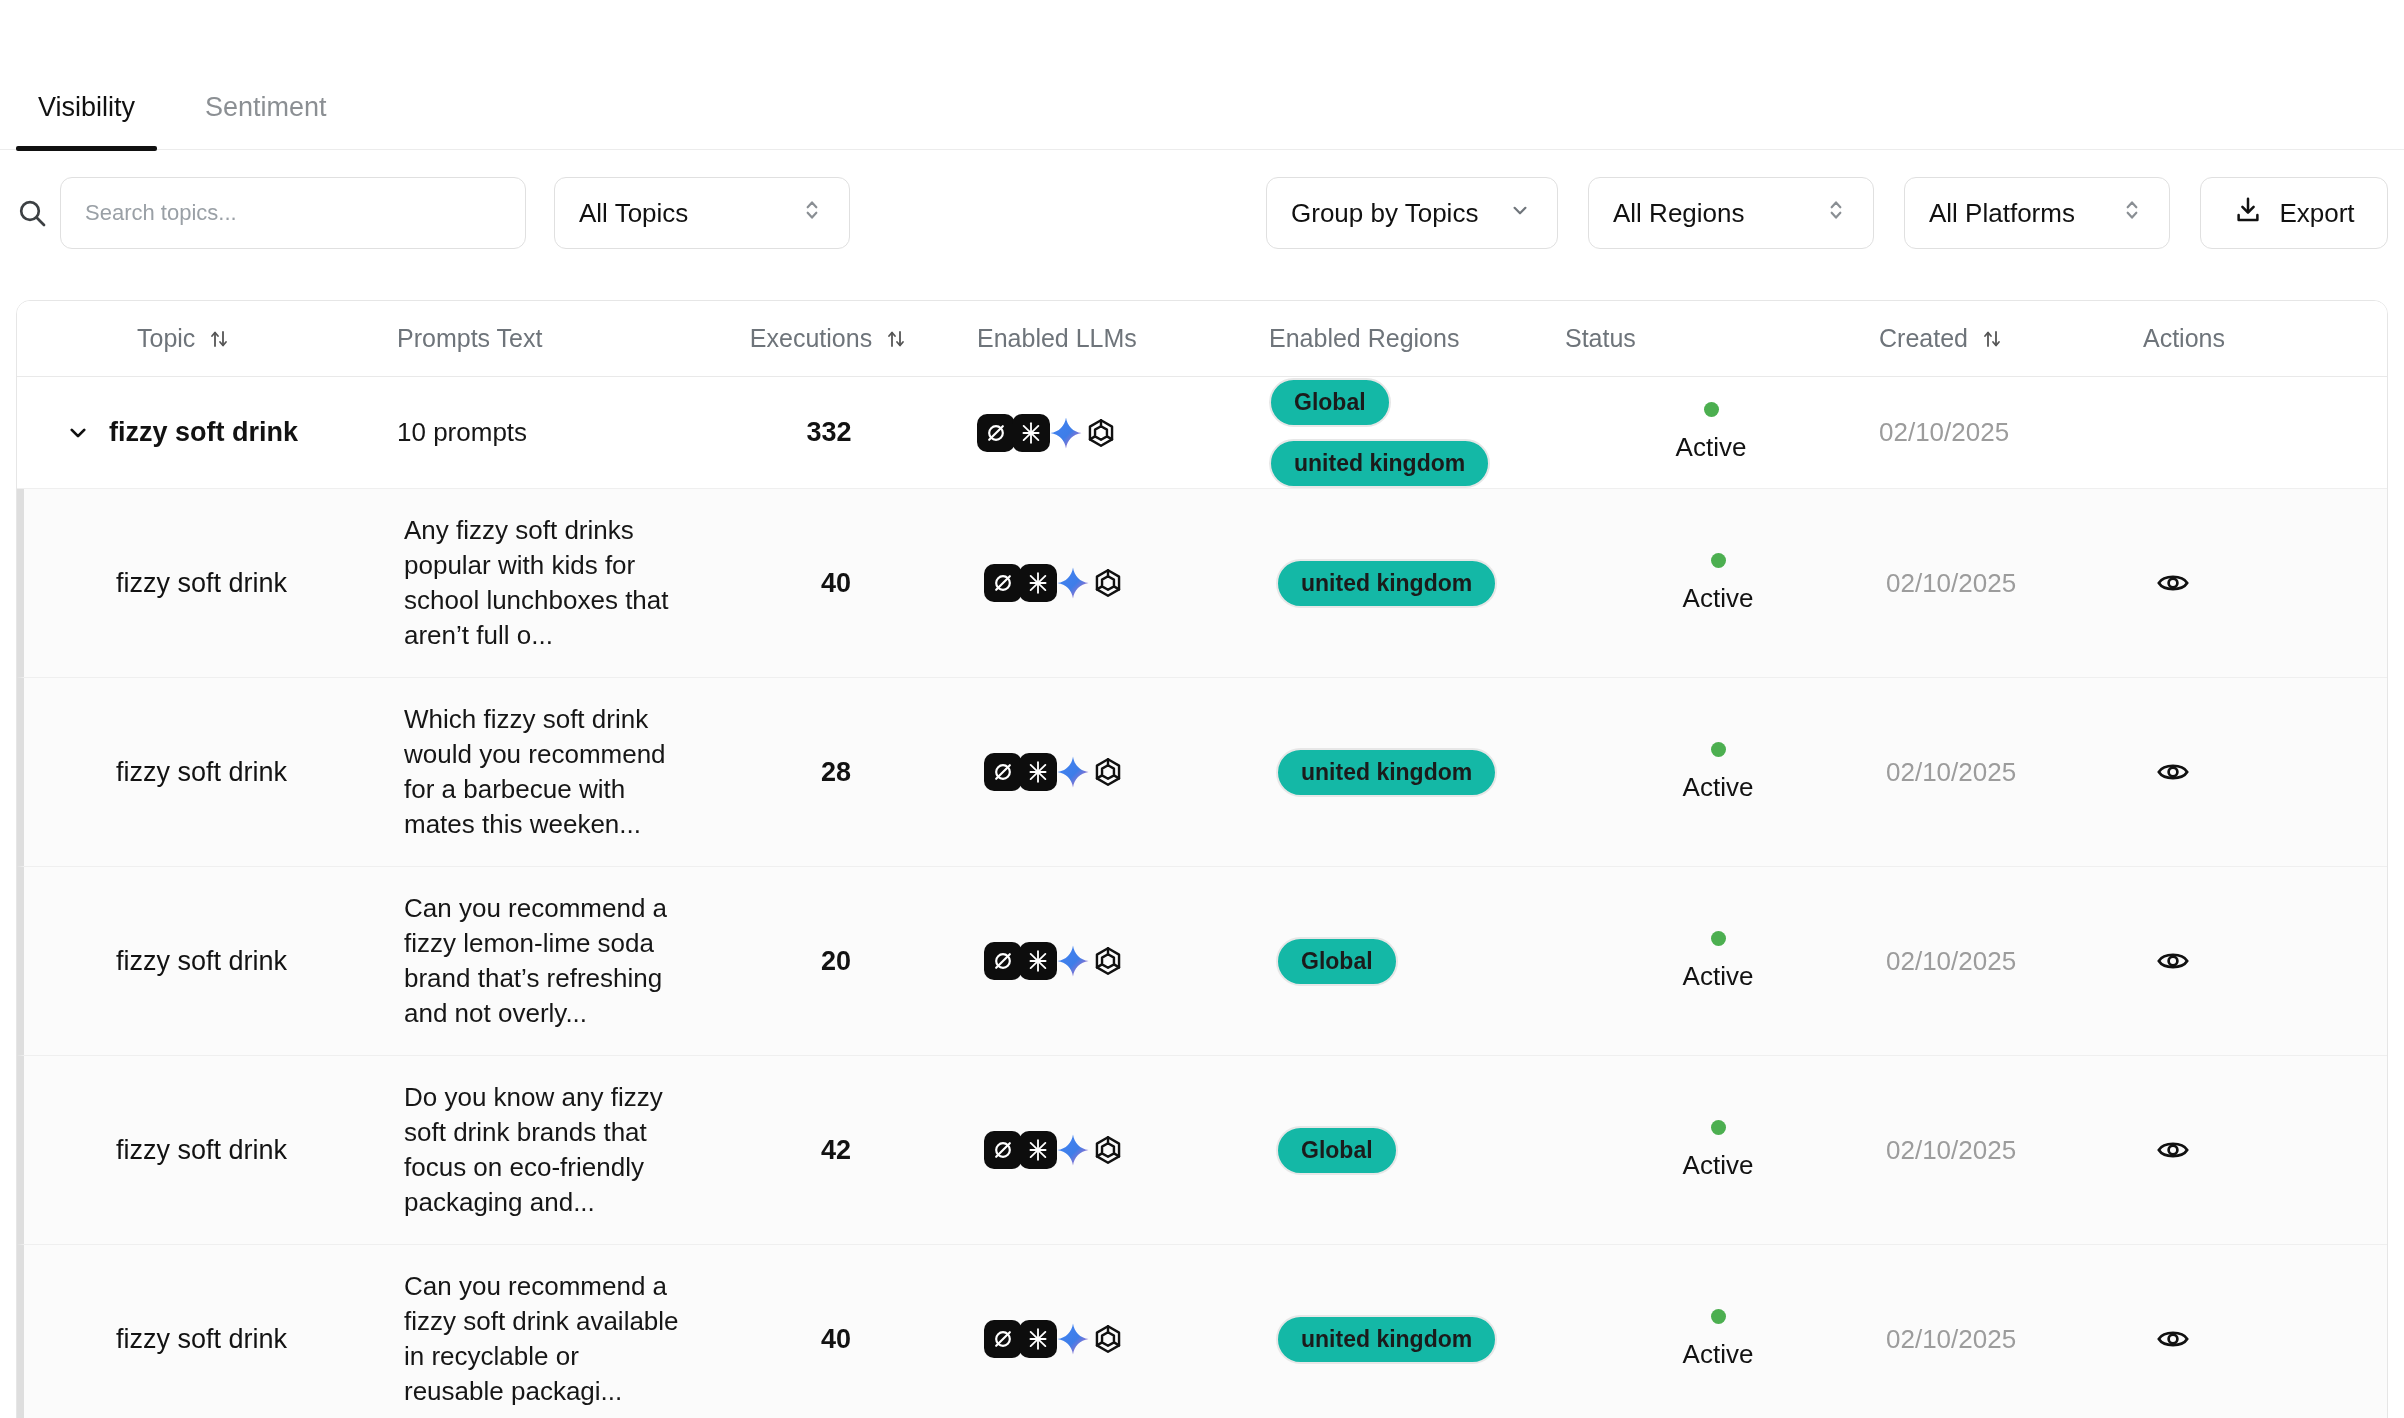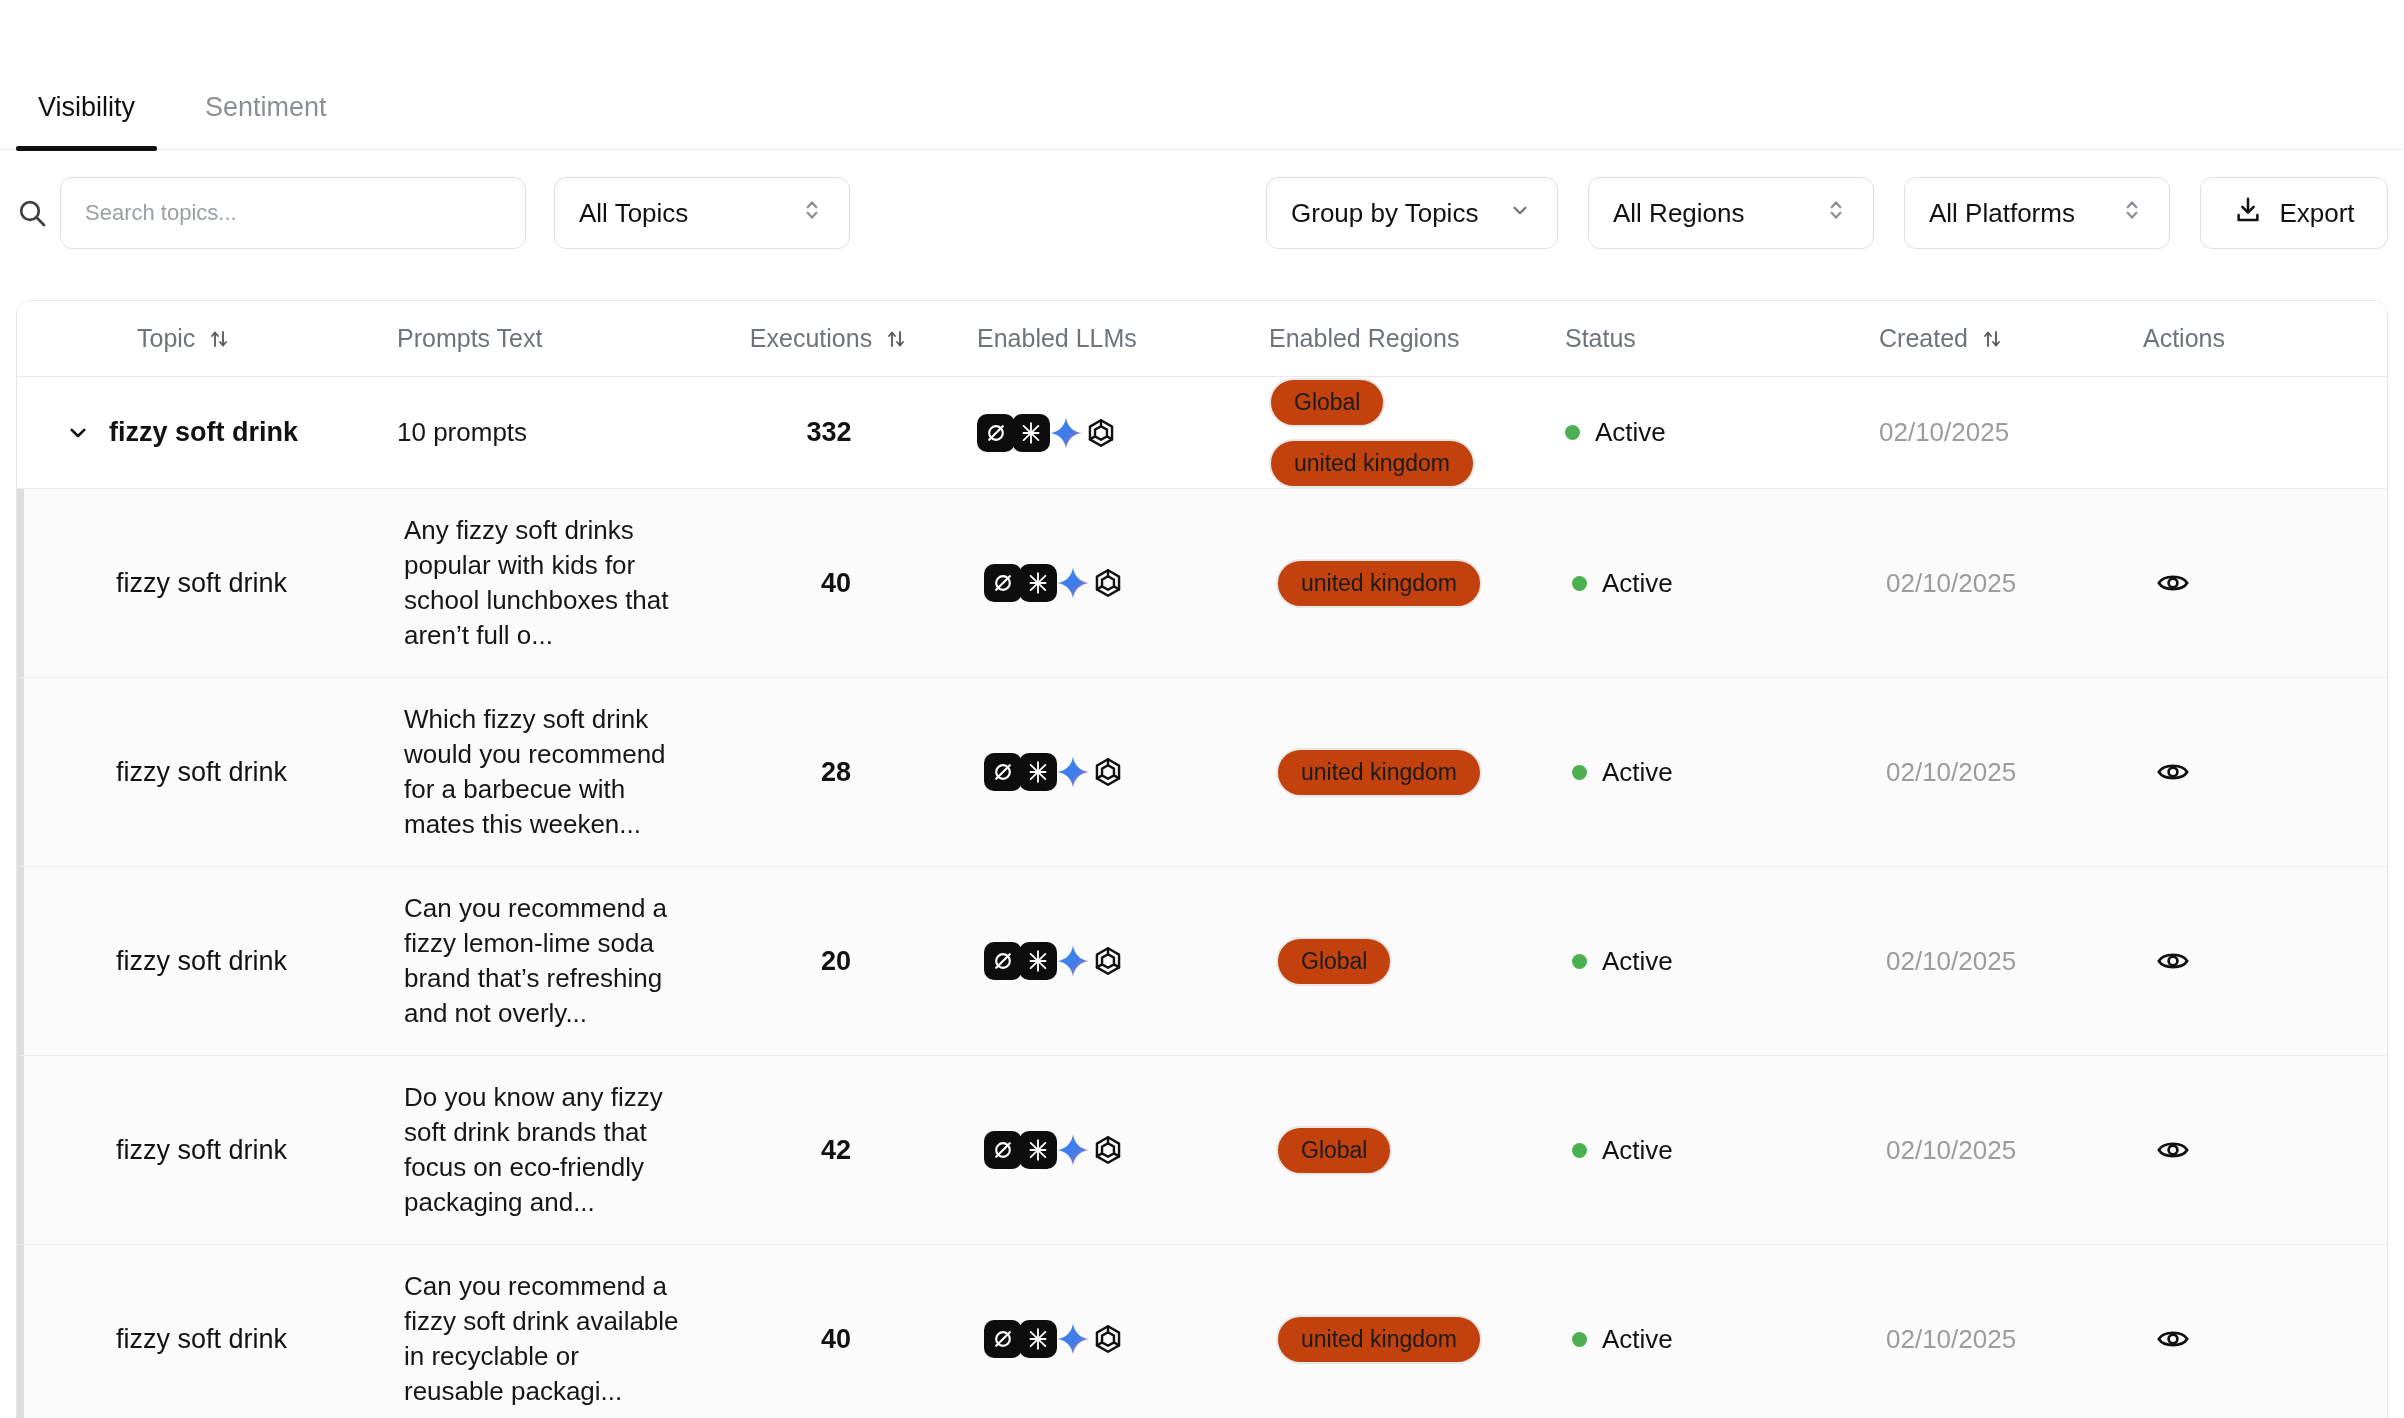--- a/index.html
+++ b/index.html
@@ -63,23 +63,23 @@
   .topic { padding-left:4px; font-size:27px; }
   .prompt { padding-left:20px; max-width:300px; line-height:35px; font-size:26px; color:#161616; }
   .exec { text-align:center; font-size:27px; }
   .llms { padding-left:28px; display:flex; align-items:center; }
   .llm { width:38px; height:38px; display:flex; align-items:center; justify-content:center; flex:0 0 auto; }
   .llm + .llm { margin-left:-3px; }
   .llm-dark { background:#0d0d0d; border-radius:10px; }
   .llm-dark svg { width:26px; height:26px; }
   .llm-plain svg { width:34px; height:34px; }
   .regions-wrap { padding-left:20px; display:flex; flex-direction:column; align-items:flex-start; gap:12px; }
-  .badge { border:2px solid #e7e7e7; border-radius:999px; background:#c2410c; padding:9px 23px;
-    font-size:23px; font-weight:400; color:#1b1b1b; white-space:nowrap; }
-  .c-status { padding-left:16px; display:flex; align-items:center; gap:15px; }
+  .badge { border:2px solid #e7e7e7; border-radius:999px; background:#14b8a6; padding:9px 23px;
+    font-size:23px; font-weight:700; color:#1b1b1b; white-space:nowrap; }
+  .c-status { padding-left:16px; display:flex; align-items:center; gap:15px;flex-direction:column; }
   .dot { width:15px; height:15px; border-radius:50%; background:#4CAF50; flex:0 0 auto; }
   .created { padding-left:22px; color:#9c9c9c; }
   .c-actions { padding-left:16px; }
   .eye { background:none; border:none; cursor:pointer; width:46px; height:40px; display:flex; align-items:center; justify-content:center; }
   .eye svg { width:34px; height:34px; }
   .hidden { visibility:hidden; }
 
   .sort-icon svg { width:24px; height:24px; display:block; }
 </style>
 </head>

